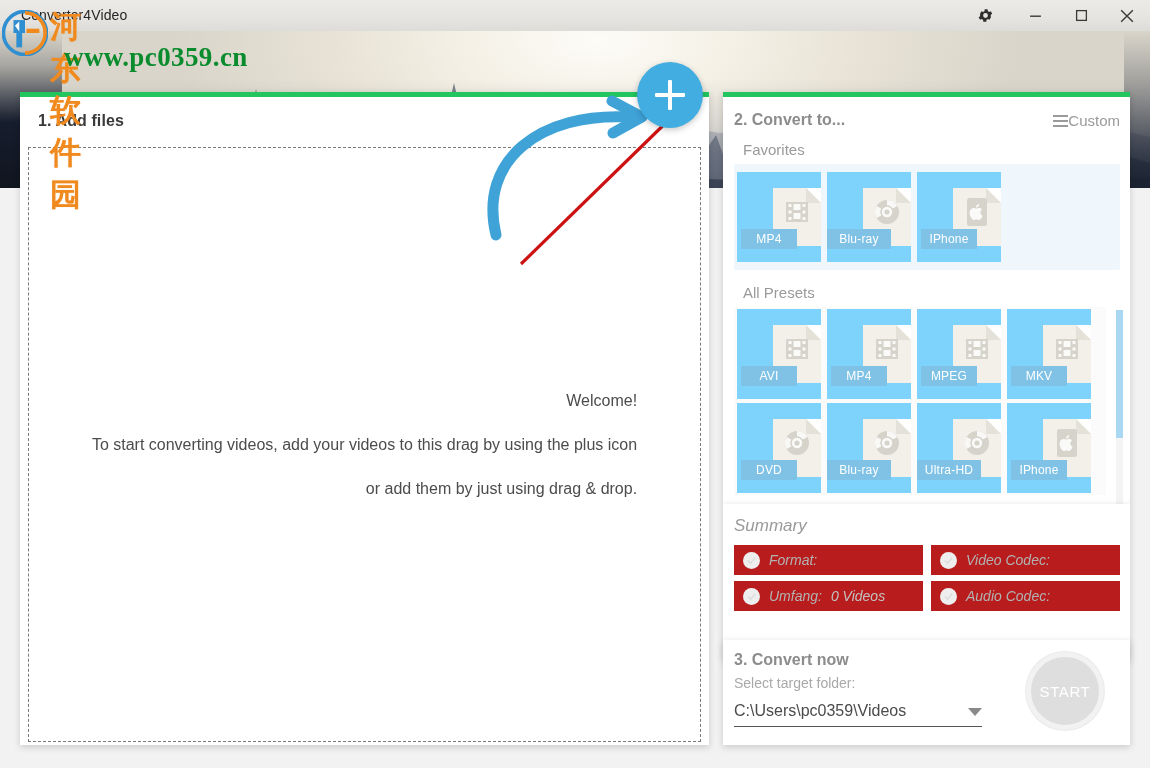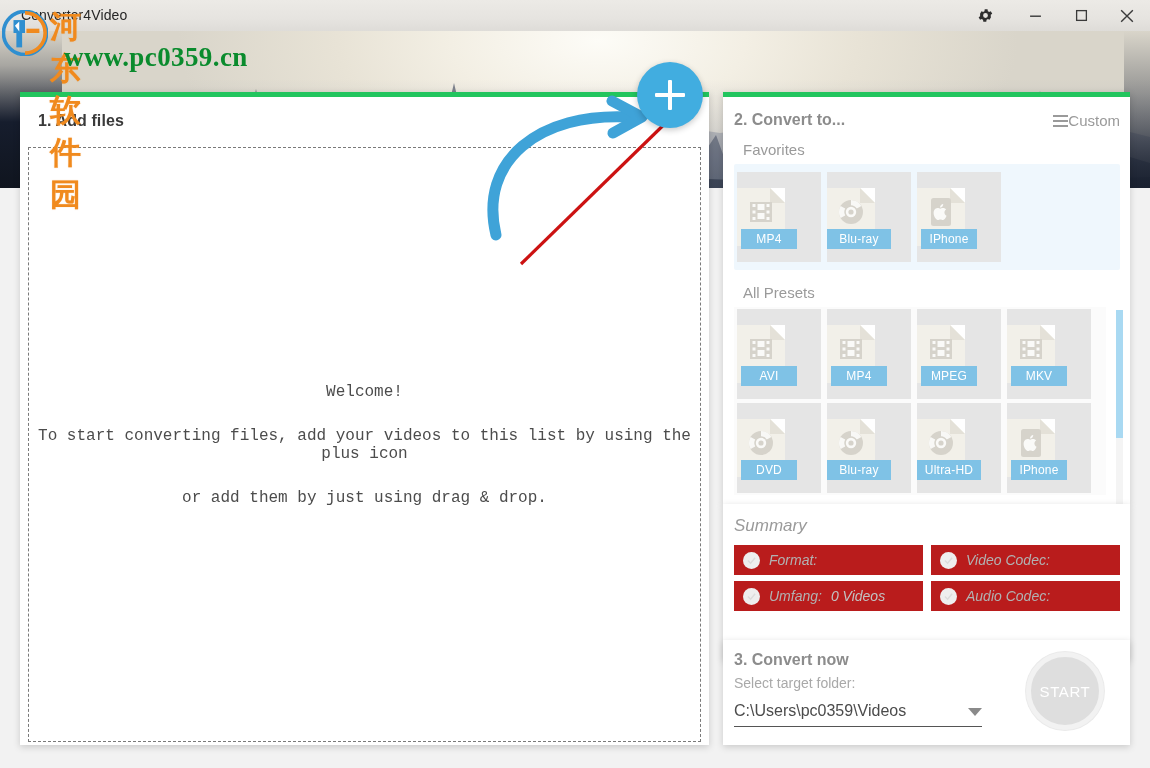--- a/index.html
+++ b/index.html
@@ -76,21 +76,21 @@
   }
   .panel-title {
     font-size: 16px; font-weight: bold; color: #3a3a3a;
     padding: 15px 0 0 18px; letter-spacing: .1px;
   }
   #dropzone {
     position: absolute; left: 8px; top: 50px; width: 673px; height: 595px;
     border: 1px dashed #7a7a7a; background: #fff;
     display: flex; flex-direction: column; align-items: center; justify-content: center;
   }
-  .welcome-lines { text-align: center; color: #4c4c4c; font-family: Liberation Mono, monospace; }
+  .welcome-lines { text-align: right; color: #4c4c4c; }
   .welcome-lines .l1 { font-size: 16px; margin-bottom: 26px; }
   .welcome-lines .l2 { font-size: 16px; margin-bottom: 26px; }
   .welcome-lines .l3 { font-size: 16px; }
 
   
   #plus-button {
     position: absolute; left: 637px; top: 62px; width: 66px; height: 66px;
     border-radius: 50%; background: #41ade0; z-index: 33;
     box-shadow: 0 2px 6px rgba(0,0,0,.22);
     display: flex; align-items: center; justify-content: center;
@@ -126,22 +126,22 @@
 
   .group-label { font-size: 15px; color: #9a9a9a; padding-left: 20px; margin-bottom: 6px; }
   .tile-row-box { background: #eff7fd; border-radius: 2px; padding: 6px 0; }
   #favorites-box { margin: 0 10px 0 11px; }
   .tile-grid { display: flex; }
   .tile {
     width: 90px; height: 94px; margin: 0 0px;
     display: flex; align-items: center; justify-content: center; position: relative;
   }
   .tile .tile-inner {
-    width: 84px; height: 90px; background: #e5e5e5;
-    display: flex; align-items: center; justify-content: flex-start; position: relative;
+    width: 84px; height: 90px; background: #7dd3fc;
+    display: flex; align-items: center; justify-content: flex-end; position: relative;
   }
   .filecard { position: relative; width: 48px; height: 58px; }
   .filecard .body {
     position: absolute; inset: 0; background: #f2f0e9;
   }
   .filecard .fold {
     position: absolute; right: 0; top: 0; width: 15px; height: 15px;
     background: #ffffff;
     clip-path: polygon(0 0, 100% 100%, 100% 0);
   }
@@ -274,21 +274,21 @@
     </svg>
     <div class="wm-cn">河东软件园</div>
     <div class="wm-url">www.pc0359.cn</div>
   </div>
 
   <div id="left-panel" class="panel panel-top">
     <div class="panel-title">1. Add files</div>
     <div id="dropzone">
       <div class="welcome-lines">
         <div class="l1">Welcome!</div>
-        <div class="l2">To start converting files, add your videos to this list by using the plus icon</div>
+        <div class="l2">To start converting videos, add your videos to this drag by using the plus icon</div>
         <div class="l3">or add them by just using drag &amp; drop.</div>
       </div>
     </div>
   </div>
 
   <div id="plus-button"></div>
 
   <svg id="arrow-layer" viewBox="0 0 1150 768">
     <g>
       <path d="M496,235 C478,160 540,112 630,117" fill="none" stroke="#3fa3d8" stroke-width="11" stroke-linecap="round"></path>

